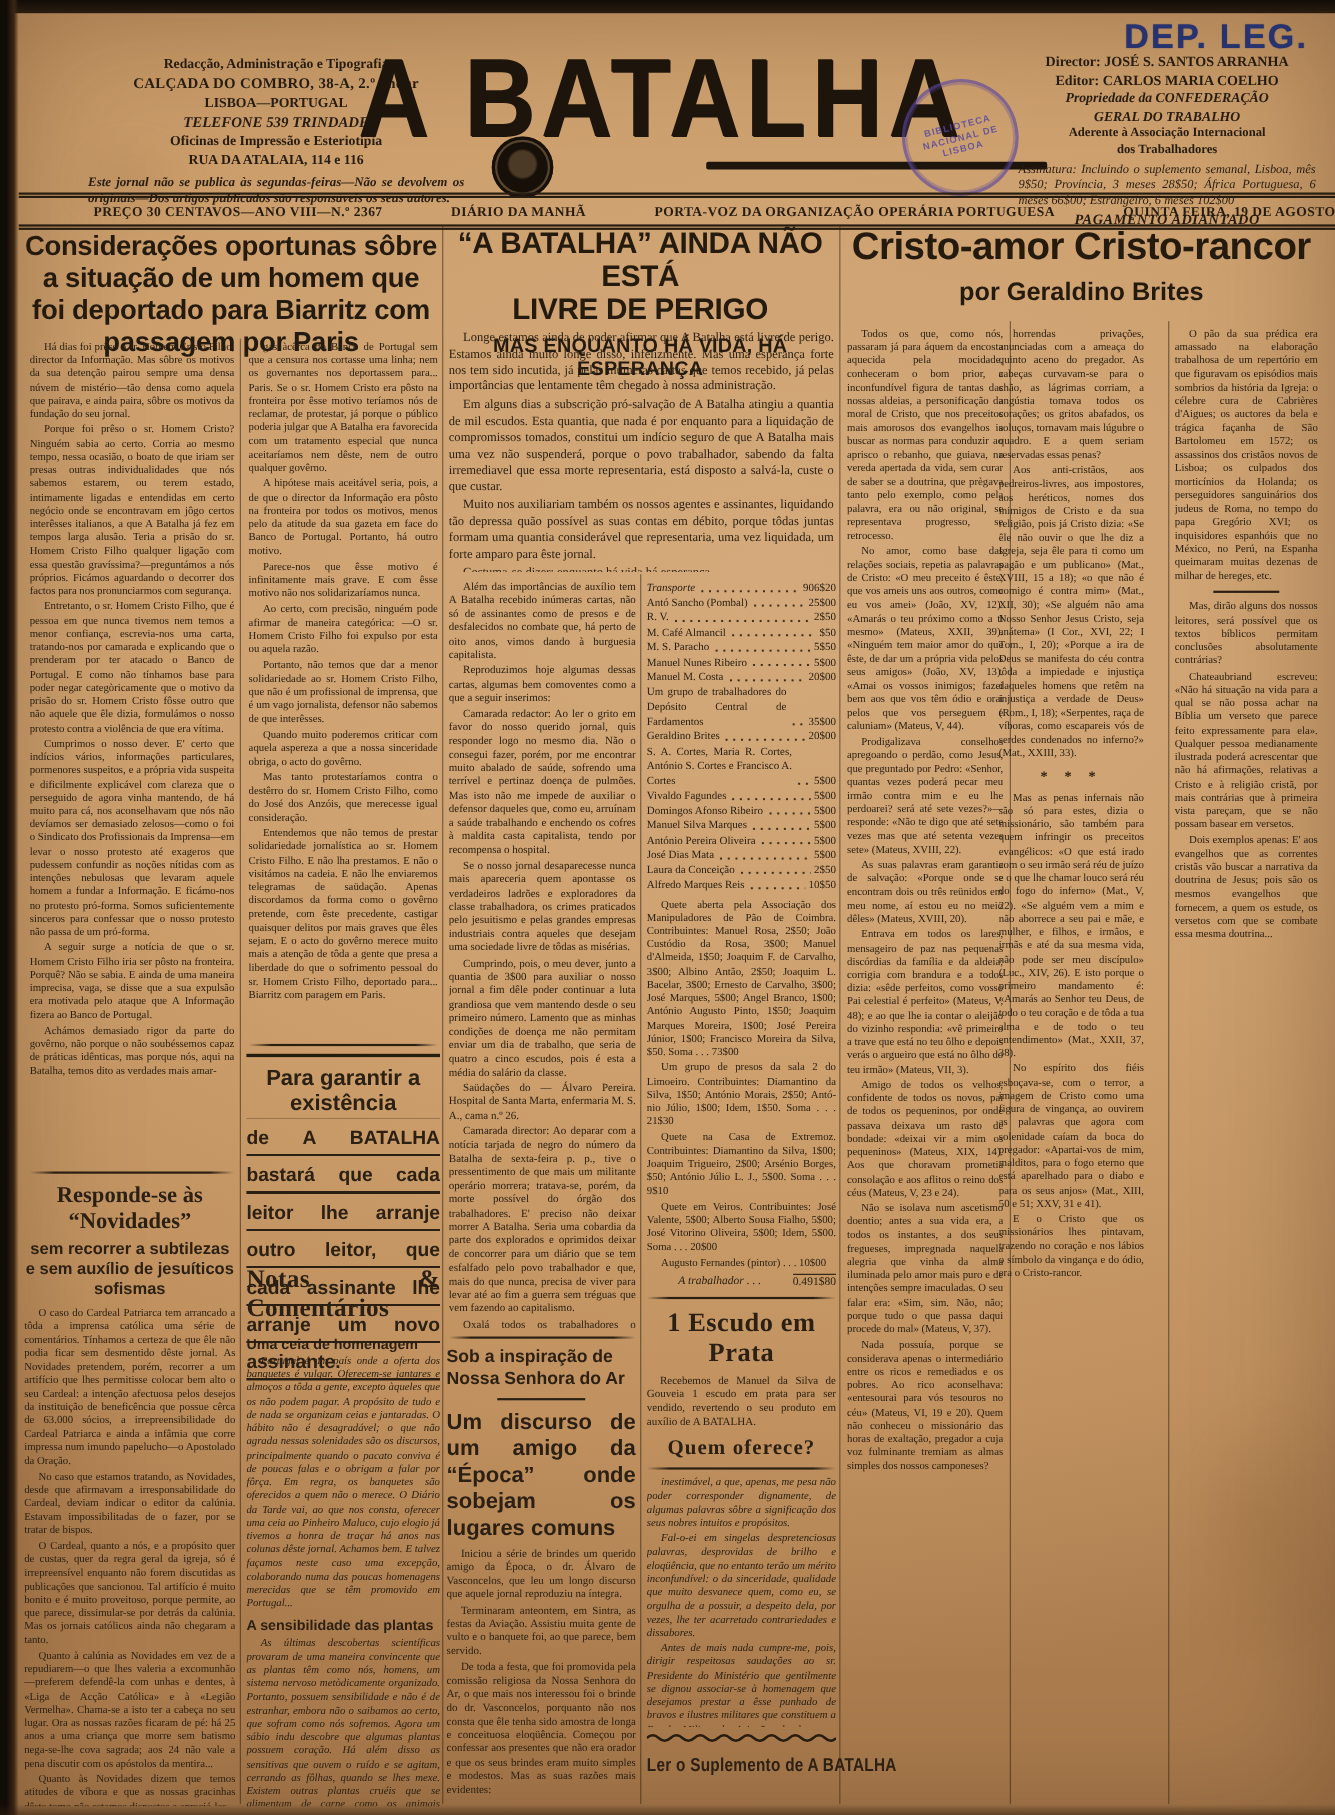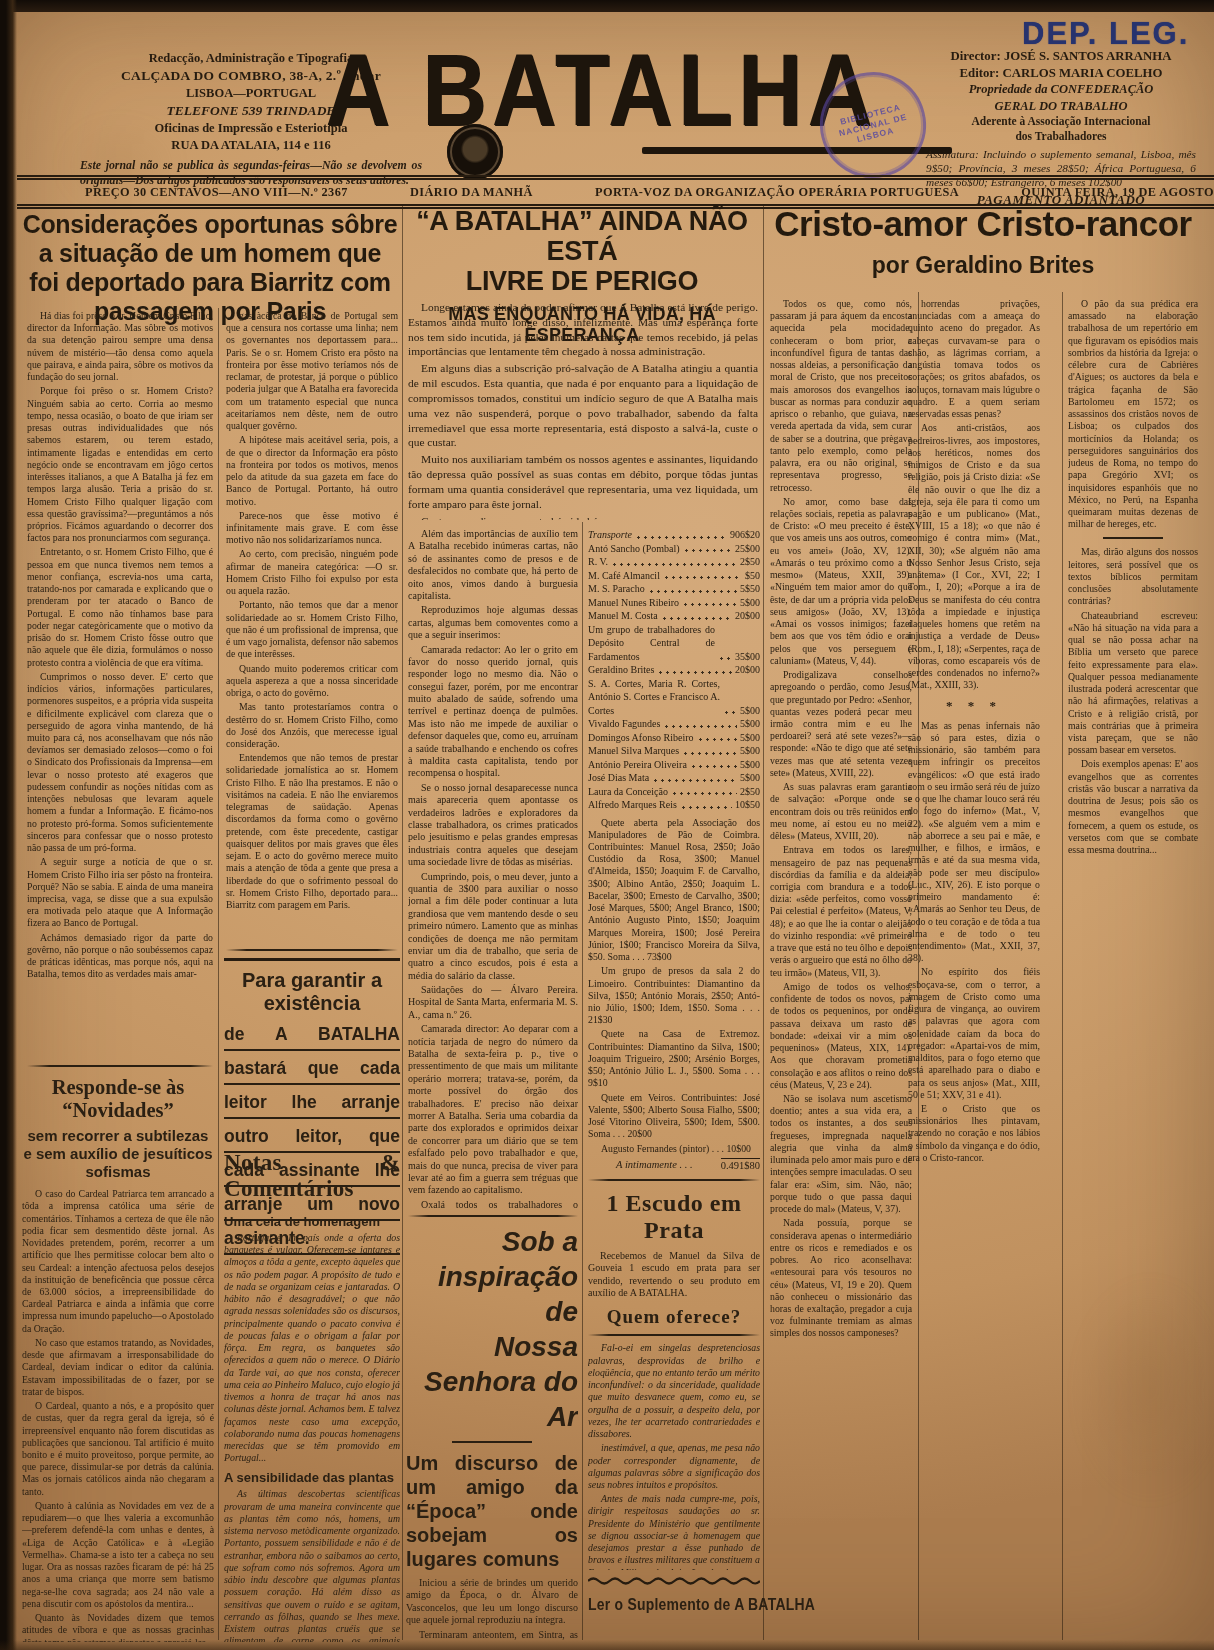--- a/index.html
+++ b/index.html
@@ -74,21 +74,21 @@
   .sr-n{white-space:normal;}
   .sr-dots{flex:1;min-width:14px;height:10px;margin:0 3px;
     background:radial-gradient(circle,#3a2c1c 1px,transparent 1.4px) 0 75%/7px 7px repeat-x;}
   .sr-a{white-space:nowrap;font-weight:400;}
   .transport-row{display:flex;align-items:center;font-size:10.5px;margin-top:3px;}
   .transport-row .lab{font-style:italic;flex:1;text-align:center;}
   .transport-row .amt{border-top:1px solid #271c10;padding-top:1px;white-space:nowrap;}
   .escudo-title{font-family:"Liberation Serif",serif;font-weight:700;font-size:24px;text-align:center;margin:8px 0 6px;letter-spacing:.5px;}
   .quem{font-family:"Liberation Serif",serif;font-weight:700;font-size:19px;text-align:center;letter-spacing:1px;margin:7px 0 5px;}
   
-  .sen-title{font-family:"Liberation Sans",sans-serif;font-weight:700;font-size:28px;text-align:right;line-height:1.25;font-style:italic;}
+  .sen-title{font-family:"Liberation Sans",sans-serif;font-weight:700;font-size:16px;text-align:left;line-height:1.25;}
   .sen-sub{font-family:"Liberation Sans",sans-serif;font-weight:700;font-size:20px;text-align:justify;line-height:1.2;margin:8px 0 6px;}
   
   .supp-text{font-family:"Liberation Sans",sans-serif;font-weight:700;font-size:17px;white-space:nowrap;transform:scaleX(.82);transform-origin:left center;margin-top:5px;letter-spacing:.3px;}
   .sep-stars{text-align:center;font-weight:700;font-size:13px;letter-spacing:6px;margin:6px 0;}
 </style>
 </head>
 <body>
 
 <div id="paper">
 
@@ -348,32 +348,32 @@
       </div>
     <div class="f98" style="margin-top:5px;">
 
     <p class="para">Quete aberta pela Associação dos Manipuladores de Pão de Coimbra. Contribuintes: Manuel Rosa, 2$50; João Custódio da Rosa, 3$00; Manuel d'Almeida, 1$50; Joaquim F. de Carvalho, 3$00; Albino Antão, 2$50; Joaquim L. Bacelar, 3$00; Ernesto de Carvalho, 3$00; José Marques, 5$00; Angel Branco, 1$00; António Augusto Pinto, 1$50; Joaquim Marques Moreira, 1$00; José Pereira Júnior, 1$00; Francisco Moreira da Silva, $50. Soma . . . 73$00</p>
         <p class="para">Um grupo de presos da sala 2 do Limoeiro. Contribuintes: Diamantino da Silva, 1$50; António Morais, 2$50; Antó­nio Júlio, 1$00; Idem, 1$50. Soma . . . 21$30</p>
         <p class="para">Quete na Casa de Extremoz. Contribuintes: Diamantino da Silva, 1$00; Joaquim Trigueiro, 2$00; Arsénio Borges, $50; António Júlio L. J., 5$00. Soma . . . 9$10</p>
         <p class="para">Quete em Veiros. Contribuintes: José Valente, 5$00; Alberto Sousa Fialho, 5$00; José Vitorino Oliveira, 5$00; Idem, 5$00. Soma . . . 20$00</p>
         <p class="para">Augusto Fernandes (pintor) . . . 10$00</p>
       </div>
     <div class="transport-row">
-      <span class="lab">A intimamente . . .</span>
+      <span class="lab">A trabalhador . . .</span>
       <span class="amt">0.491$80</span>
     </div>
     <div class="rule-fancy" style="margin:8px 0 2px;"></div>
     <div class="escudo-title">1 Escudo em Prata</div>
     <div class="f10" style="text-indent:12px;">Recebemos de Manuel da Silva de Gouveia 1 escudo em prata para ser vendido, revertendo o seu produto em auxílio de A BATALHA.</div>
     <div class="quem">Quem oferece?</div>
     <div class="rule-fancy" style="margin:2px 0 6px;"></div>
     <div class="f98 it">
 
-    <p class="para">Fal-o-ei em singelas despretenciosas palavras, desprovidas de brilho e eloqüência, que no entanto terão um mérito inconfundível: o da sinceridade, qualidade que muito desvanece quem, como eu, se orgulha de a possuir, a despeito dela, por vezes, lhe ter acarretado contrariedades e dissabores.</p>
-        <p class="para">inestimável, a que, apenas, me pesa não poder corresponder dignamente, de algumas palavras sôbre a significação dos seus nobres intuitos e propósitos.</p>
+    <p class="para">inestimável, a que, apenas, me pesa não poder corresponder dignamente, de algumas palavras sôbre a significação dos seus nobres intuitos e propósitos.</p>
+        <p class="para">Fal-o-ei em singelas despretenciosas palavras, desprovidas de brilho e eloqüência, que no entanto terão um mérito inconfundível: o da sinceridade, qualidade que muito desvanece quem, como eu, se orgulha de a possuir, a despeito dela, por vezes, lhe ter acarretado contrariedades e dissabores.</p>
         <p class="para">Antes de mais nada cumpre-me, pois, dirigir respeitosas saudações ao sr. Presidente do Ministério que gentilmente se dignou associar-se à homenagem que desejamos prestar a êsse punhado de bravos e ilustres militares que constituem a Escola Militar da Aviação, dando-nos a honra de assumir a presidência deste banquete, numa ocasião em que a sua deslocação para esta formosa, mas infeliz terra representa um sacrifício que justamente apreciamos, nos obriga o nosso reconhecimento, e é uma eloquente demonstração do carinhoso afecto que S. Ex.ª tem pela aviação nacional.</p>
       </div>
   </div>
 
   <div class="abs" style="left:588px;top:1572px;width:172px;">
     <svg width="172" height="10" viewBox="0 0 172 10">
       <path d="M0 5 Q 5.4 0, 10.8 5 T 21.6 5 T 32.4 5 T 43.2 5 T 54 5 T 64.8 5 T 75.6 5 T 86.4 5 T 97.2 5 T 108 5 T 118.8 5 T 129.6 5 T 140.4 5 T 151.2 5 T 162 5 T 172 5" stroke="#271c10" stroke-width="2.2" fill="none"></path>
     </svg>
     <div class="supp-text">Ler o Suplemento de A BATALHA</div>
   </div>

